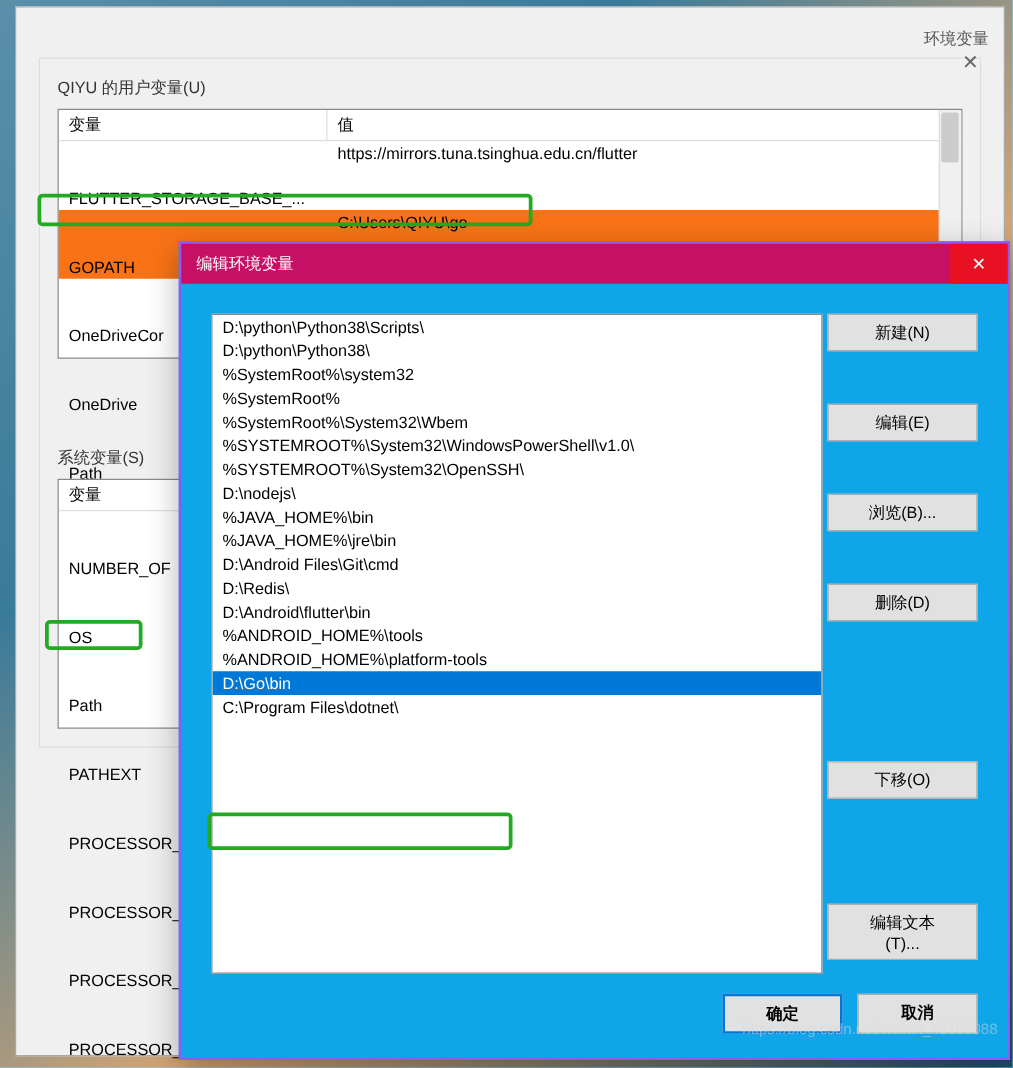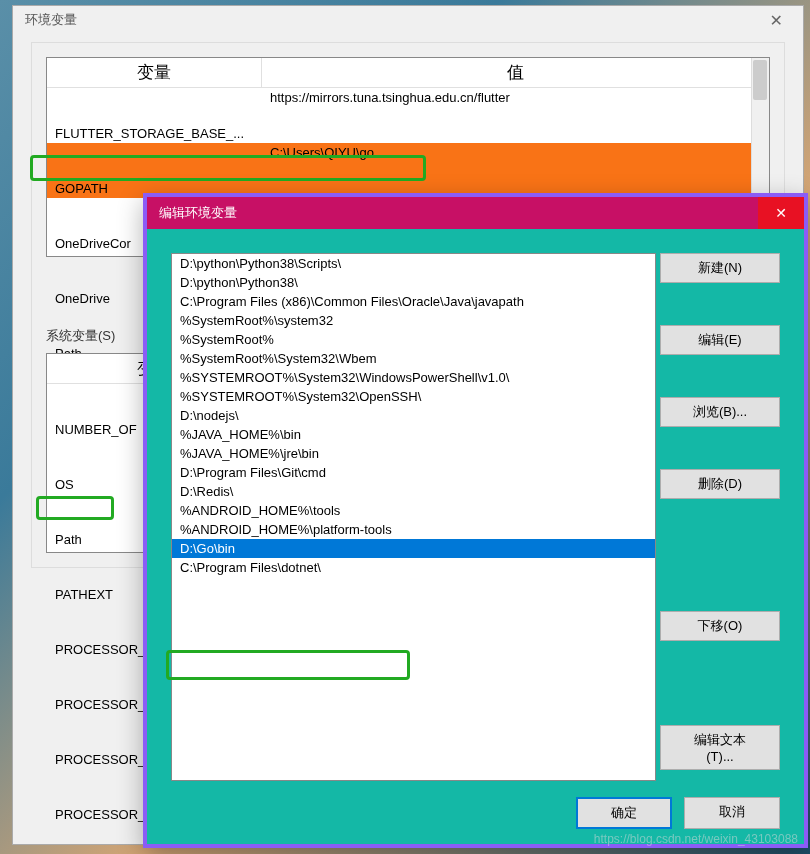--- a/index.html
+++ b/index.html
@@ -1,66 +1,67 @@
 <!DOCTYPE html>
 <html><head>
   <meta charset="utf-8">
   <style>
     * { box-sizing: border-box; margin: 0; padding: 0; font-family: "Microsoft YaHei", "Segoe UI", sans-serif; }
     body { width: 810px; height: 854px; background: linear-gradient(135deg, #5a8fa8 0%, #3a7a9a 30%, #d4a574 60%, #1c4f6a 100%); overflow: hidden; position: relative; }
     
     .dialog1 { position: absolute; left: 12px; top: 5px; width: 792px; height: 840px; background: #f0f0f0; border: 1px solid #aaa; }
-    .dialog1-title { height: 28px; padding: 5px 12px; font-size: 13px; color: #555; display: flex; justify-content: space-between; align-items: flex-start; }
+    .dialog1-title { height: 28px; padding: 16px 12px; font-size: 13px; color: #555; display: flex; justify-content: space-between; align-items: flex-end; flex-direction: column; }
     .dialog1-close { font-size: 16px; color: #666; cursor: pointer; padding: 0 8px; }
     .dialog1-body { margin: 8px 18px; padding: 14px; border: 1px solid #ddd; background: #f0f0f0; }
     
     .section-label { font-size: 13px; color: #333; margin-bottom: 8px; }
     
     .var-table { border: 1px solid #888; background: white; position: relative; }
-    .var-header { display: flex; border-bottom: 1px solid #e0e0e0; font-size: 17px; text-align: center; }
+    .var-header { display: flex; border-bottom: 1px solid #e0e0e0; font-size: 13px; }
     .var-header .col1 { width: 215px; padding: 3px 8px; border-right: 1px solid #e0e0e0; }
     .var-header .col2 { flex: 1; padding: 3px 8px; }
     .var-row { display: flex; font-size: 13px; }
     .var-row .col1 { width: 215px; padding: 2px 8px; white-space: nowrap; overflow: hidden; margin-top: 36px; }
     .var-row .col2 { flex: 1; padding: 2px 8px; white-space: nowrap; overflow: hidden; }
     .var-row.selected { background: #f97316; }
     .scroll-indicator { position: absolute; right: 0; top: 0; width: 18px; height: 100%; background: #f0f0f0; border-left: 1px solid #ddd; }
     .scroll-thumb { position: absolute; right: 2px; top: 2px; width: 14px; height: 40px; background: #ccc; border-radius: 2px; }
     
     .highlight-green { border: 3px solid #22aa22; border-radius: 4px; position: absolute; pointer-events: none; }
     
-    .dialog2 { position: absolute; left: 143px; top: 193px; width: 665px; height: 655px; background: #14b8a6; border: 4px solid #8b5cf6; box-shadow: 0 8px 24px rgba(0,0,0,0.3); }
+    .dialog2 { position: absolute; left: 143px; top: 193px; width: 665px; height: 655px; background: #0ea5e9; border: 2px solid #8b5cf6; box-shadow: 0 8px 24px rgba(0,0,0,0.3); }
     .dialog2-title { height: 32px; background: #c71065; color: white; padding: 6px 12px; font-size: 13px; display: flex; justify-content: space-between; align-items: center; }
     .dialog2-close { background: #e81123; width: 46px; height: 32px; display: flex; align-items: center; justify-content: center; font-size: 14px; cursor: pointer; margin: -6px -12px -6px 0; }
     .dialog2-body { padding: 24px 24px 16px 24px; display: flex; gap: 4px; }
     
     .path-list { flex: 1; border: 1px solid #888; background: white; height: 528px; font-size: 13px; overflow: hidden; }
     .path-item { padding: 2px 8px; white-space: nowrap; }
     .path-item.selected { background: #0078d7; color: white; }
     
     .button-col { display: flex; flex-direction: column; gap: 14px; width: 120px; }
     .btn { background: #e1e1e1; border: 1px solid #adadad; padding: 5px 20px; font-size: 13px; text-align: center; cursor: pointer; }
     .btn.primary { border: 2px solid #0078d7; }
     .spacer-sm { height: 14px; }
     .spacer-lg { height: 56px; }
     
     .dialog2-footer { display: flex; justify-content: flex-end; gap: 12px; padding: 0 24px 20px 24px; }
-    .dialog2-footer .btn { width: 96px; }
-    
-    .watermark { position: absolute; bottom: 8px; right: 12px; font-size: 12px; color: rgba(220,220,220,0.5); }
+    .dialog2-footer .btn { width: 96px; font-weight: bold; }
+    
+    .watermark { position: absolute; bottom: 24px; right: 12px; font-size: 12px; color: rgba(220,220,220,0.5); }
   </style>
 </head>
 <body>
 
 <div class="dialog1">
   <div class="dialog1-title">
     <span>环境变量</span>
     <span class="dialog1-close">✕</span>
   </div>
   <div class="dialog1-body">
+    <div class="section-label">QIYU 的用户变量(U)</div>
     <div class="var-table" style="height:200px;">
       <div class="scroll-indicator">
           <div class="scroll-thumb"></div>
         </div>
       <div class="var-header">
         <div class="col1">变量</div>
         <div class="col2">值</div>
       </div>
       <div id="user-vars-rows">
           <div class="var-row">
@@ -150,31 +151,31 @@
 <div class="dialog2">
   <div class="dialog2-title">
     <span>编辑环境变量</span>
     <span class="dialog2-close">✕</span>
   </div>
   <div class="dialog2-body">
     <div class="path-list">
       <div id="path-rows">
           <div class="path-item">D:\python\Python38\Scripts\</div>
           <div class="path-item">D:\python\Python38\</div>
-          <div class="path-item">C:\Program Files (x86)\Common Files\Oracle\Java\javapath</div>
           <div class="path-item">%SystemRoot%\system32</div>
           <div class="path-item">%SystemRoot%</div>
           <div class="path-item">%SystemRoot%\System32\Wbem</div>
           <div class="path-item">%SYSTEMROOT%\System32\WindowsPowerShell\v1.0\</div>
           <div class="path-item">%SYSTEMROOT%\System32\OpenSSH\</div>
           <div class="path-item">D:\nodejs\</div>
           <div class="path-item">%JAVA_HOME%\bin</div>
           <div class="path-item">%JAVA_HOME%\jre\bin</div>
-          <div class="path-item">D:\Program Files\Git\cmd</div>
+          <div class="path-item">D:\Android Files\Git\cmd</div>
           <div class="path-item">D:\Redis\</div>
+          <div class="path-item">D:\Android\flutter\bin</div>
           <div class="path-item">%ANDROID_HOME%\tools</div>
           <div class="path-item">%ANDROID_HOME%\platform-tools</div>
           <div class="path-item selected">D:\Go\bin</div>
           <div class="path-item">C:\Program Files\dotnet\</div>
         </div>
     </div>
     <div class="button-col">
       <div class="btn">新建(N)</div>
       <div class="spacer-sm"></div>
       <div class="btn">编辑(E)</div>

